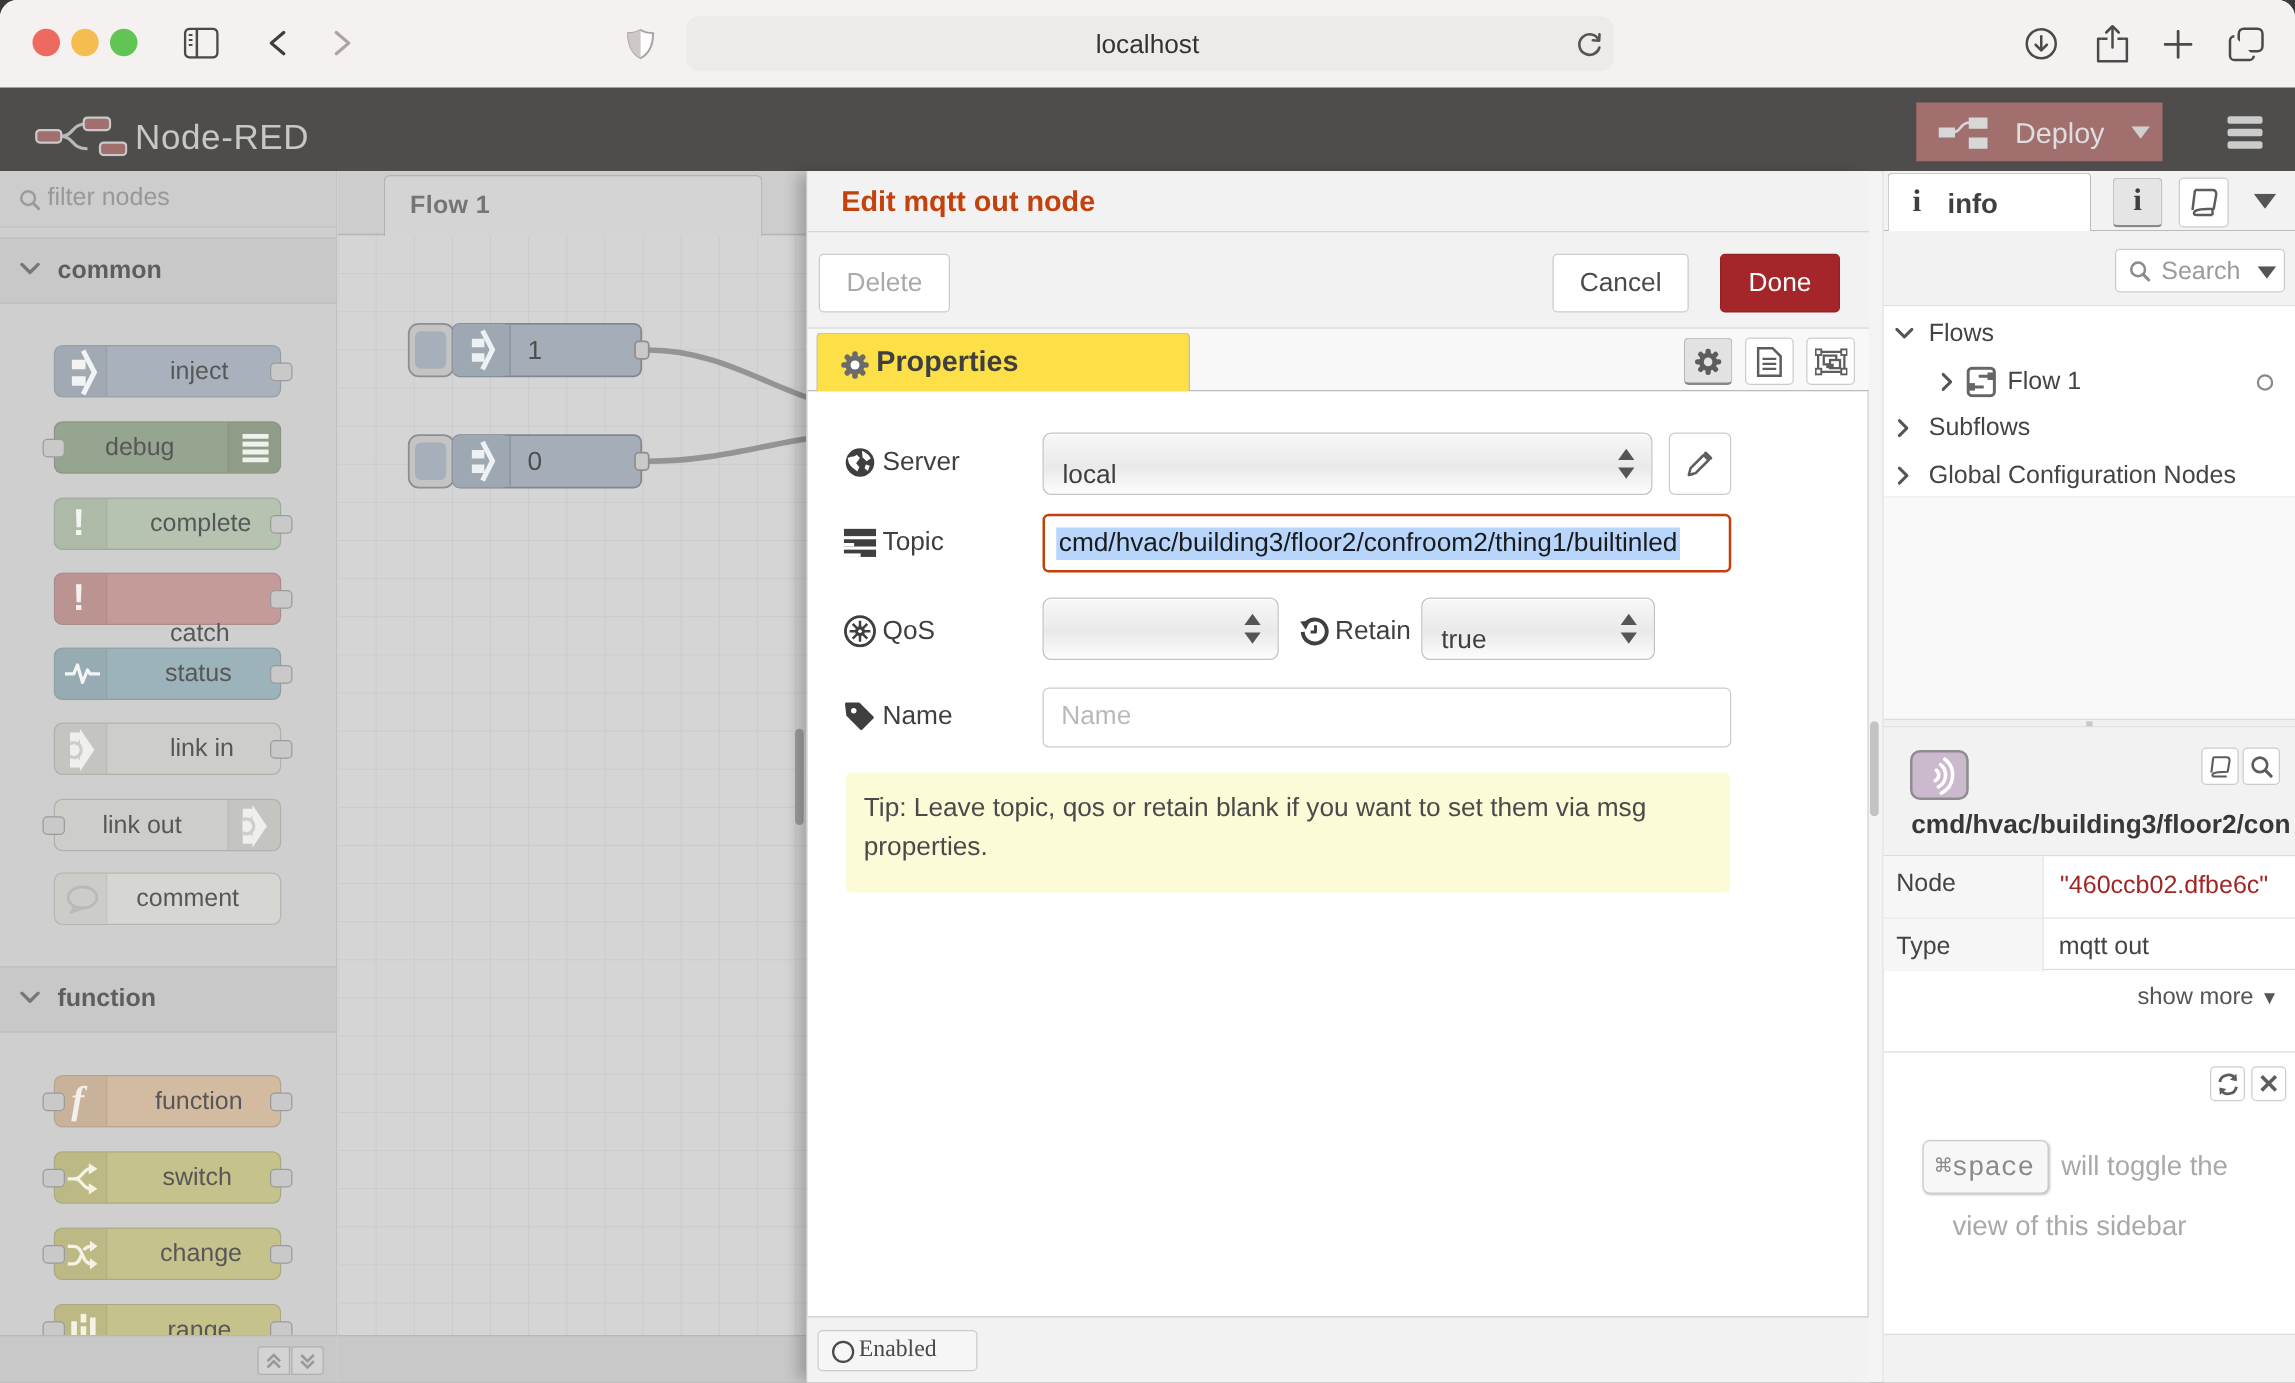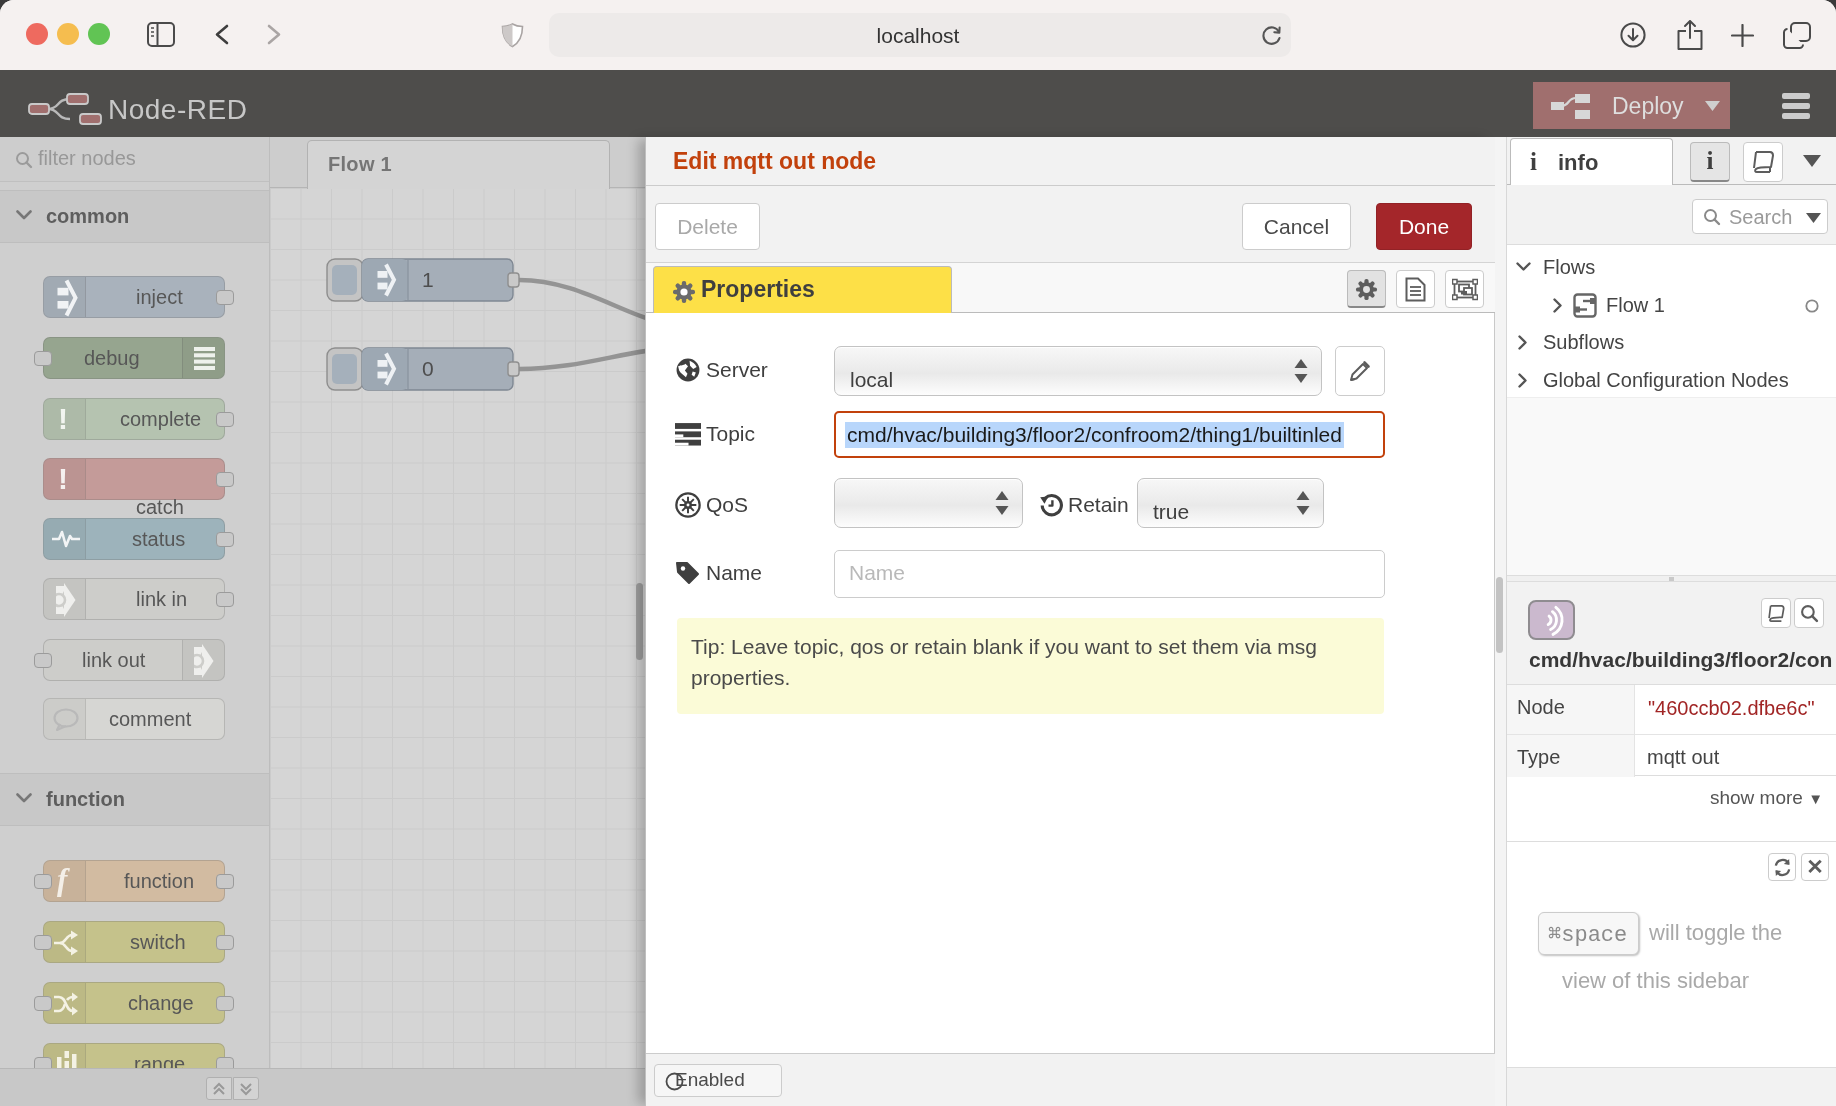--- a/index.html
+++ b/index.html
@@ -59,21 +59,21 @@
 .ficon { position:absolute; left:0; top:0; width:26px; height:26px; }
 .flabel { position:absolute; left:31px; top:1px; font-size:21px; color:#3f3f3f; }
 .sel { position:absolute; background:linear-gradient(#f7f7f7,#ececec 45%,#e9e9e9 55%,#fdfdfd); border:1px solid #c3c3c3; border-radius:7px; box-shadow:inset 0 1px 1px rgba(255,255,255,.9); }
 .sel .stext { position:absolute; left:15px; top:11px; font-size:21px; color:#3f3f3f;margin-top:10px; }
 .spin { position:absolute; right:13px; top:50%; margin-top:-12px; width:14px; height:24px; }
 .inp { position:absolute; background:#fff; border:1px solid #ccc; border-radius:5px; }
 #tip { left:31px; top:481px; width:707px; height:96px; background:#fbfbd7; border-radius:4px; }
 #tip div { position:absolute; left:14px; font-size:21px; color:#4a4a4a; }
 #dfoot { left:0; top:916px; width:850px; height:53px; background:#f2f2f2; border-top:1px solid #ccc; }
 #btn-enabled { left:8px; top:10px; width:128px; height:33px; background:#f6f6f6; border:1px solid #ccc; border-radius:4px; }
-#btn-enabled span { position:absolute; left:20px; top:4px; font-size:19px; color:#4a4a4a; }
+#btn-enabled span { position:absolute; left:32px; top:4px; font-size:19px; color:#4a4a4a;font-family:Liberation Serif, serif; }
 
 #gutter { left:1495px; top:137px; width:12px; height:969px; background:#f4f4f4; border-right:1px solid #d8d8d8; }
 #gthumb { left:1px; top:440px; width:7px; height:76px; background:#c3c3c3; border-radius:4px; }
 
 #sidebar { left:1507px; top:137px; width:329px; height:969px; background:#fff; }
 #sbtabrow { left:0; top:0; width:329px; height:48px; background:#f2f2f2; }
 #infotab { left:3px; top:1px; width:163px; height:47px; background:#fff; border:1px solid #bbb; border-bottom:none; border-radius:4px 4px 0 0; }
 #infotab .it { position:absolute; left:47px; top:11px; font-size:22px; font-weight:bold; color:#3f3f3f; }
 #sbtabline { left:0; top:47px; width:329px; height:1px; background:#bbb; }
 #sbtabmask { left:4px; top:47px; width:161px; height:1px; background:#fff; }

